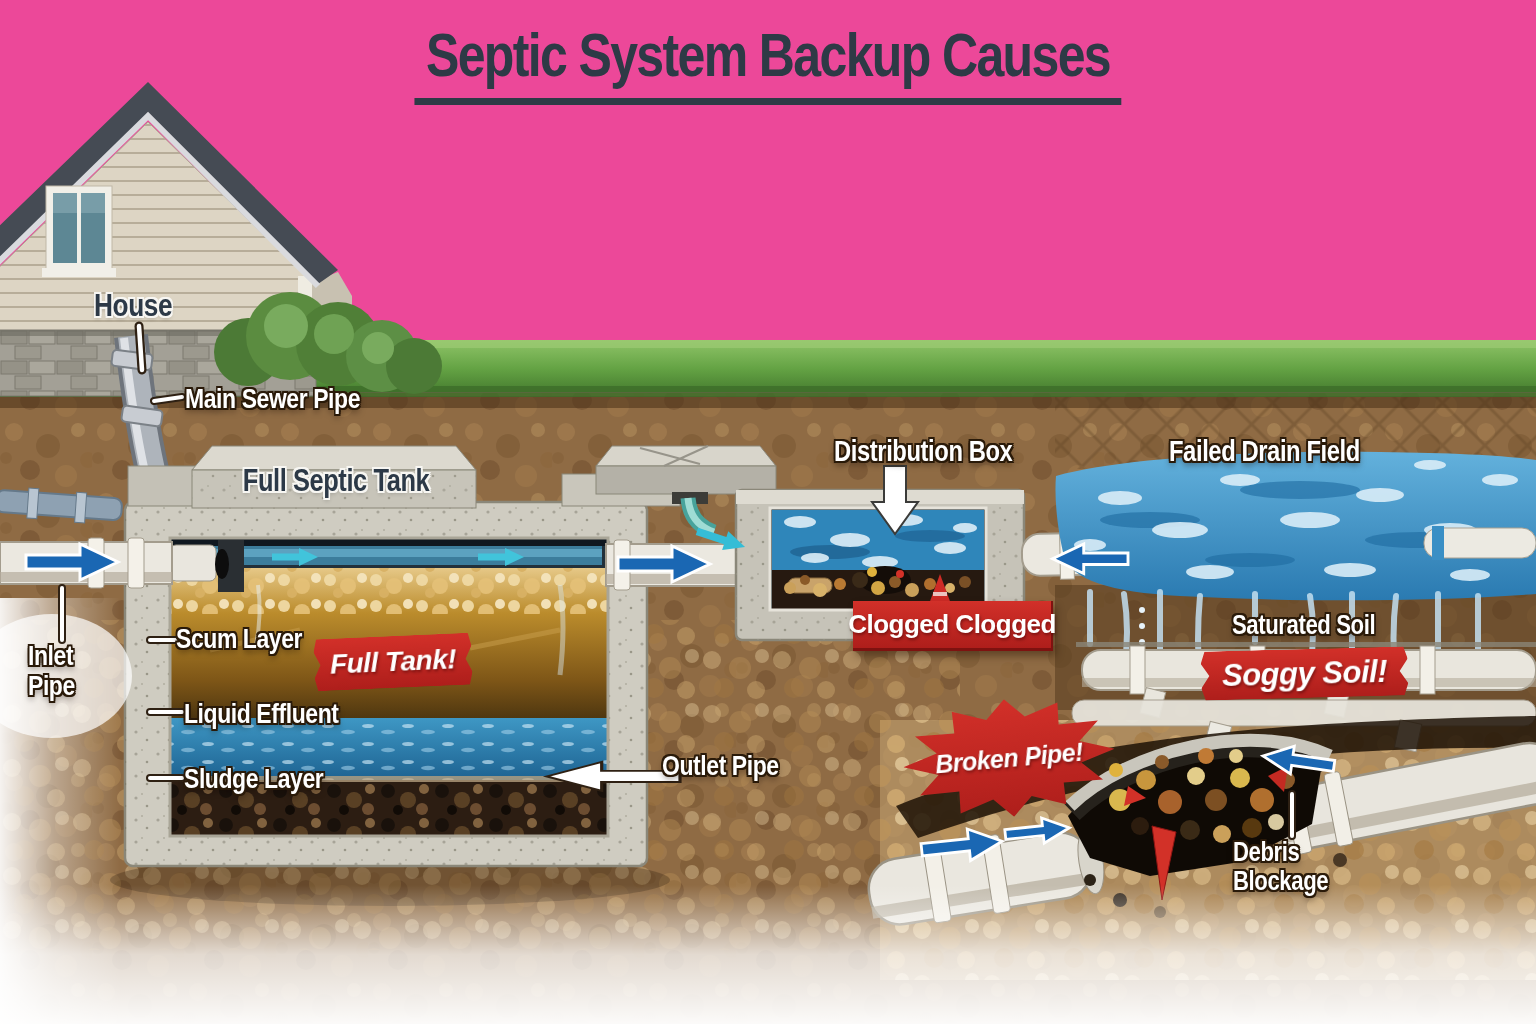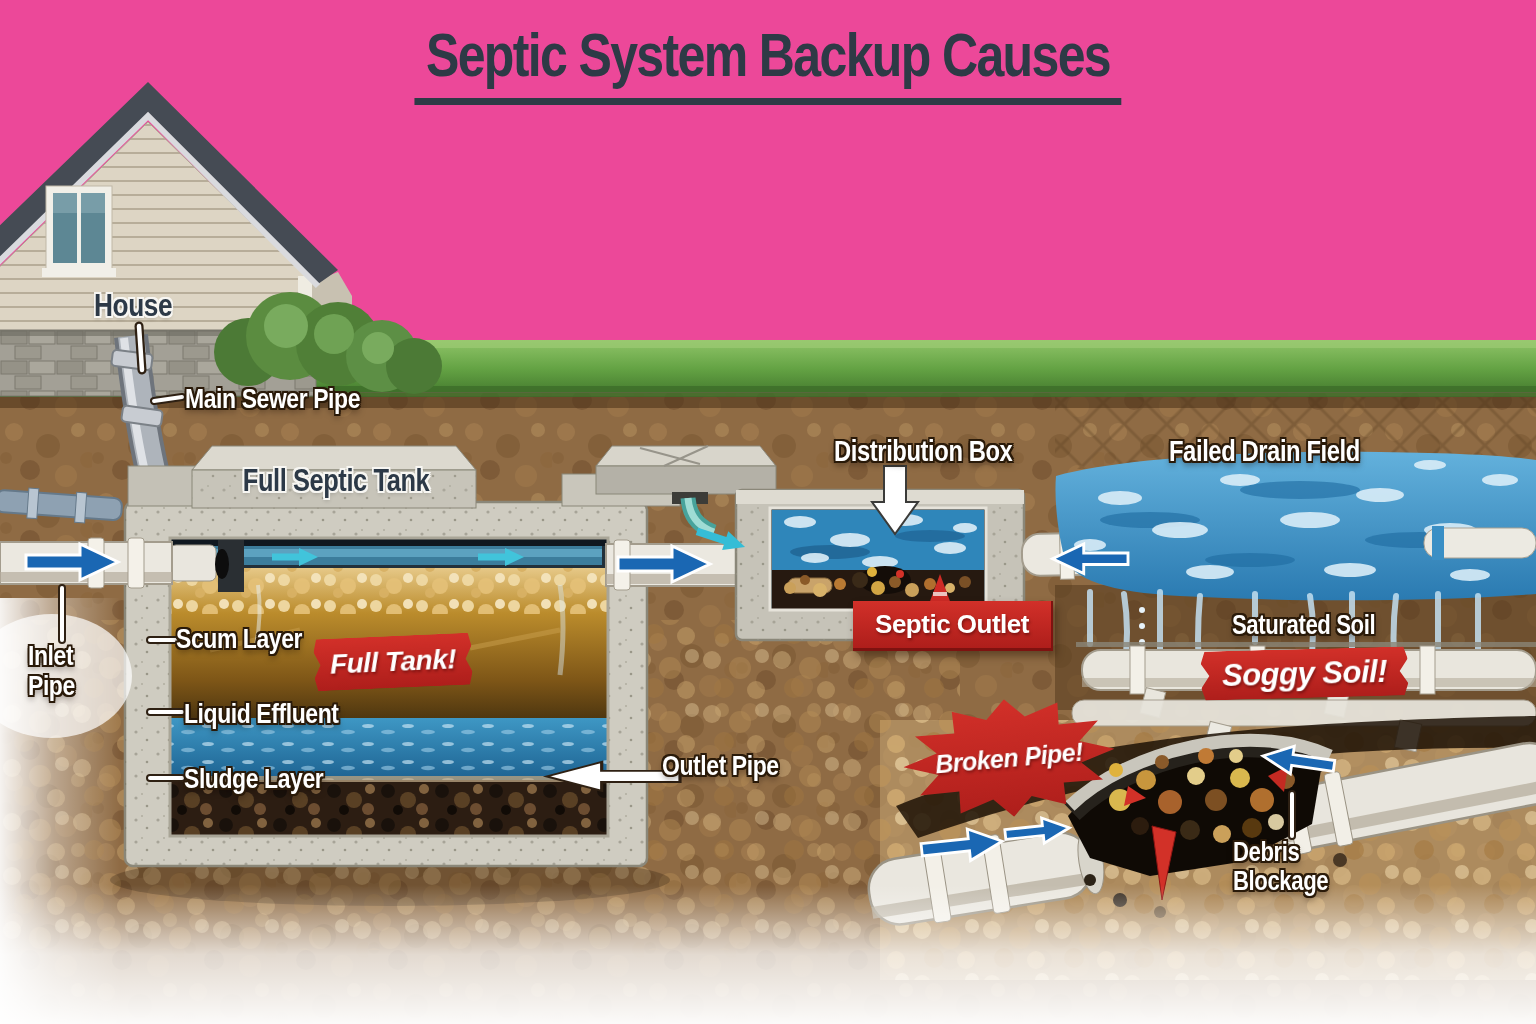--- a/index.html
+++ b/index.html
@@ -419,17 +419,17 @@
 <div class="lbl" style="left:176px;top:624px;">Scum Layer</div>
 <div class="lbl" style="left:184px;top:699px;">Liquid Effluent</div>
 <div class="lbl" style="left:184px;top:764px;">Sludge Layer</div>
 <div class="lbl" style="left:662px;top:751px;">Outlet Pipe</div>
 <div class="lbl" style="left:834px;top:436px;font-size:29px;">Distribution Box</div>
 <div class="lbl" style="left:1169px;top:436px;font-size:29px;">Failed Drain Field</div>
 <div class="lbl" style="left:1232px;top:611px;font-size:27px;">Saturated Soil</div>
 <div class="lbl wrap" style="left:1233px;top:838px;width:150px;font-size:27px;">Debris Blockage</div>
 
 <div class="banner ribbon" style="left:314px;top:636px;width:158px;height:52px;font-size:28px;transform:rotate(-2.5deg);">Full Tank!</div>
-<div class="banner rect-banner" style="left:853px;top:601px;width:198px;height:47px;font-size:26px;">Septic Outlet</div>
+<div class="banner rect-banner" style="left:853px;top:601px;width:198px;height:47px;font-size:26px;">Clogged Clogged</div>
 <div class="banner ribbon" style="left:1201px;top:649px;width:207px;height:49px;font-size:31px;transform:rotate(-1.5deg);">Soggy Soil!</div>
 <div class="banner star" style="left:903px;top:699px;width:212px;height:118px;font-size:25px;transform:rotate(-5deg);">Broken Pipe!</div>
 
 </div>
 
 </body></html>

